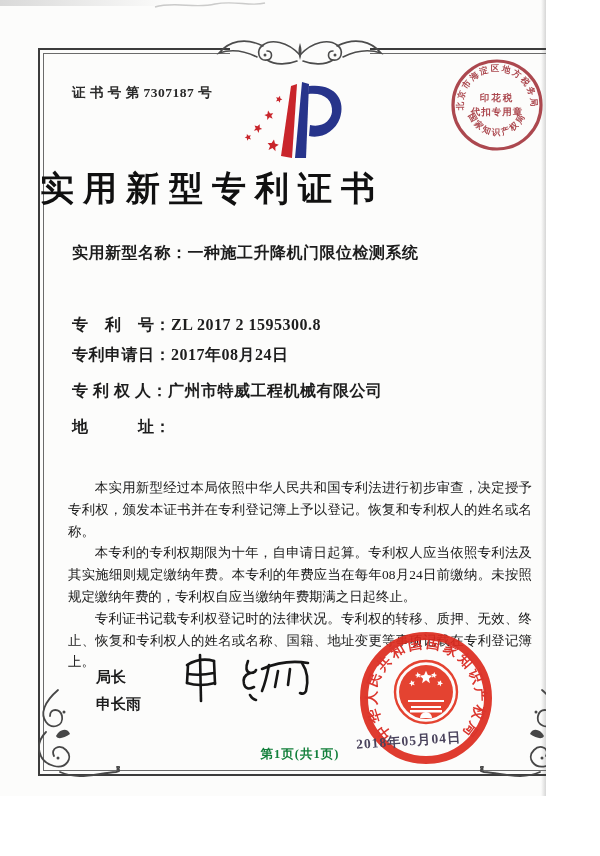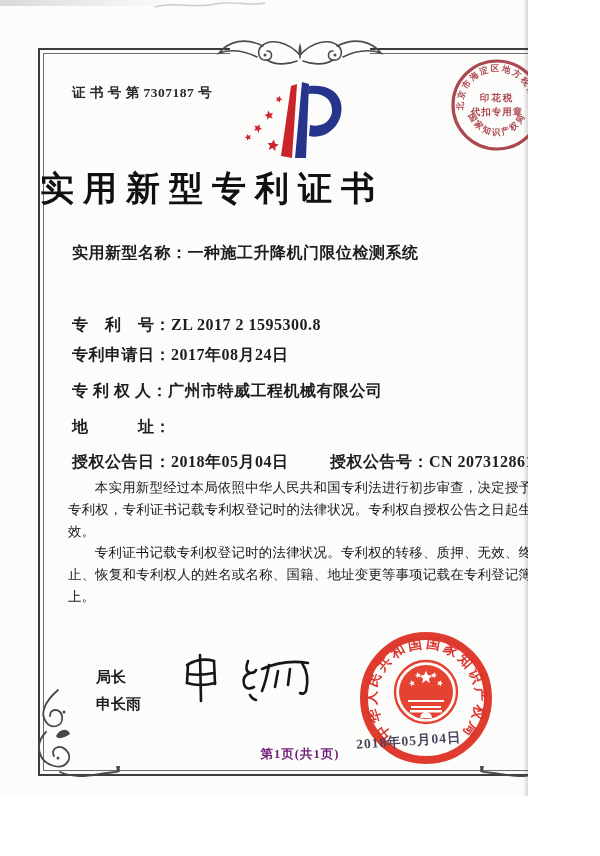--- a/index.html
+++ b/index.html
@@ -1,17 +1,17 @@
 <!DOCTYPE html>
 <html><head>
 <meta charset="utf-8">
 <style>
   html,body{margin:0;padding:0;background:#ffffff;}
   .page{position:relative;width:528px;height:856px;background:#fcfcfb;overflow:hidden;
-        font-family:"Liberation Serif","DejaVu Serif",serif;color:#1e1e1e;}
+        font-family:"Liberation Serif","DejaVu Serif",serif;color:#1e1e1e;padding-left:18px;}
   
   .edge-top{position:absolute;left:0;top:0;width:170px;height:6px;
             background:linear-gradient(90deg,#c6c6c6,rgba(255,255,255,0));opacity:.65;}
   .edge-right{position:absolute;right:0;top:0;width:5px;height:100%;
             background:linear-gradient(270deg,#cdcdcd,rgba(255,255,255,0));opacity:.8;}
   .pen-smudge{position:absolute;left:150px;top:0;}
   
   .frame{position:absolute;left:38px;top:48px;width:522px;height:724px;border:2px solid #3c3c3c;}
   .frame-inner{position:absolute;left:3px;top:3px;right:3px;bottom:3px;border:1px solid #6b6b6b;}
   
@@ -37,21 +37,21 @@
   
   .paras{position:absolute;left:68px;top:477px;width:464px;font-size:13.4px;line-height:21.8px;
          color:#181818;text-align:justify;font-weight:500;}
   .paras p{margin:0;text-indent:2em;}
   
   .director{position:absolute;left:96px;top:664px;font-size:15px;font-weight:700;line-height:27px;}
   .signature{position:absolute;left:170px;top:643px;}
   .seal{position:absolute;left:350px;top:622px;}
   .stamp{position:absolute;left:445px;top:53px;}
   .page-info{position:absolute;left:0;top:746px;width:600px;text-align:center;
-             font-size:12.5px;font-weight:600;letter-spacing:1px;color:#701a75;}
+             font-size:12.5px;font-weight:600;letter-spacing:1px;color:#15803d;}
   
   .scan-bar{position:absolute;left:0;top:796px;width:600px;height:60px;background:#fff;}
 </style>
 </head>
 <body>
 
 <svg width="0" height="0" style="position:absolute" aria-hidden="true">
   <defs>
     <path id="st" d="M0,-6 L1.8,-1.8 L6,-1.2 L2.8,1.6 L3.7,6 L0,3.2 L-3.7,6 L-2.8,1.6 L-6,-1.2 L-1.8,-1.8 Z"></path>
     <g id="cornerFlourish" fill="none" stroke="#474747" stroke-width="1.8" stroke-linecap="round">
@@ -146,27 +146,24 @@
   </div>
   <div class="frow r4">
     <span class="lab">专利申请日：</span><span class="val">2017年08月24日</span>
   </div>
   <div class="frow r5">
     <span class="lab">专 利 权 人：</span><span class="val">广州市特威工程机械有限公司</span>
   </div>
   <div class="frow r6">
     <span class="lab">地　　　址：</span>
   </div>
-  <div class="frow r7">
-    <span class="lab">授权公告日：</span><span class="val">2018年05月04日</span>
-    <span class="pair2"><span class="lab">授权公告号：</span><span class="val">CN 207312861 U</span></span>
-  </div>
 
   <div class="paras">
-    <p>本实用新型经过本局依照中华人民共和国专利法进行初步审查，决定授予专利权，专利证书记载专利权登记时的法律状况。专利权自授权公告之日起生效。</p>
+    <p>本实用新型经过本局依照中华人民共和国专利法进行初步审查，决定授予专利权，颁发本证书并在专利登记簿上予以登记。恢复和专利权人的姓名或名称。</p>
+    <p>本专利的专利权期限为十年，自申请日起算。专利权人应当依照专利法及其实施细则规定缴纳年费。本专利的年费应当在每年08月24日前缴纳。未按照规定缴纳年费的，专利权自应当缴纳年费期满之日起终止。</p>
     <p>专利证书记载专利权登记时的法律状况。专利权的转移、质押、无效、终止、恢复和专利权人的姓名或名称、国籍、地址变更等事项记载在专利登记簿上。</p>
   </div>
 
   <div class="director">
     <div>局长</div>
     <div>申长雨</div>
   </div>
 
   <svg class="signature" width="160" height="66" viewBox="0 0 160 66" aria-label="申长雨">
     <g fill="none" stroke="#161616" stroke-width="2.6" stroke-linecap="round" stroke-linejoin="round">

